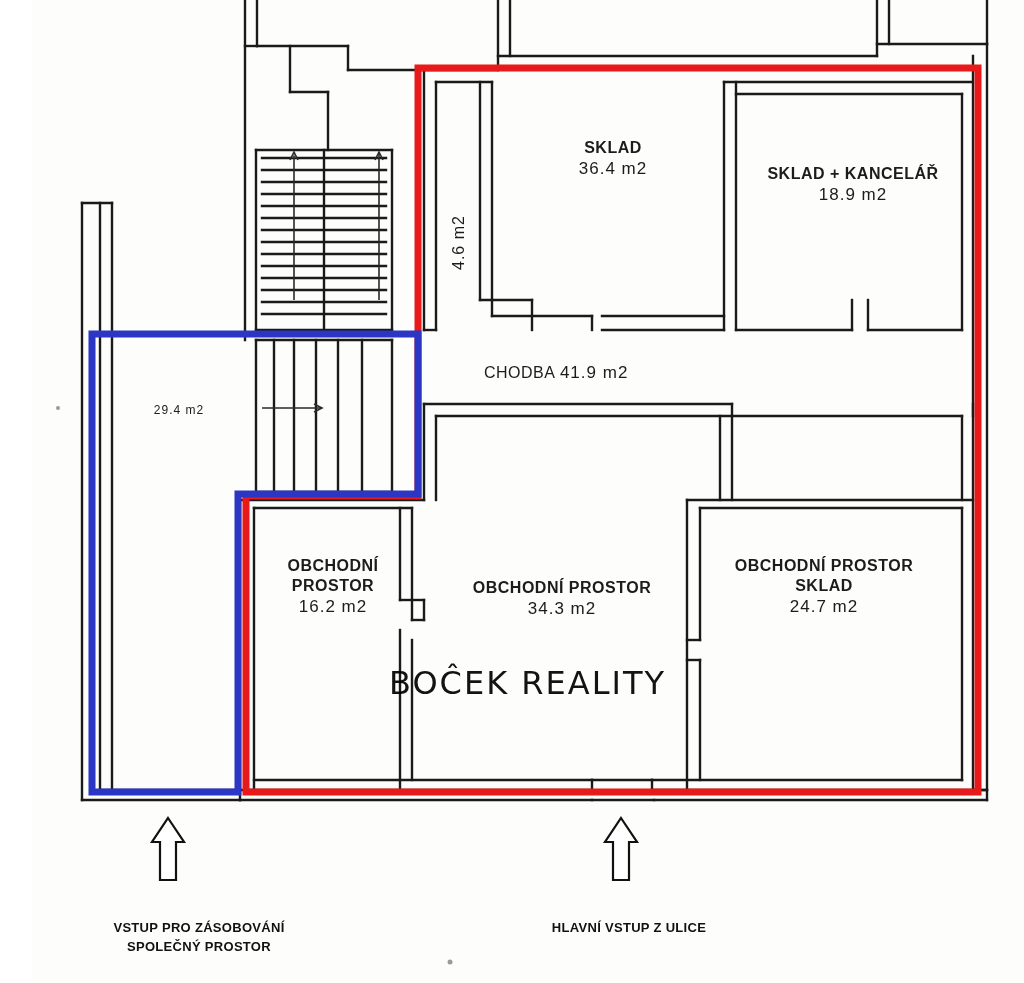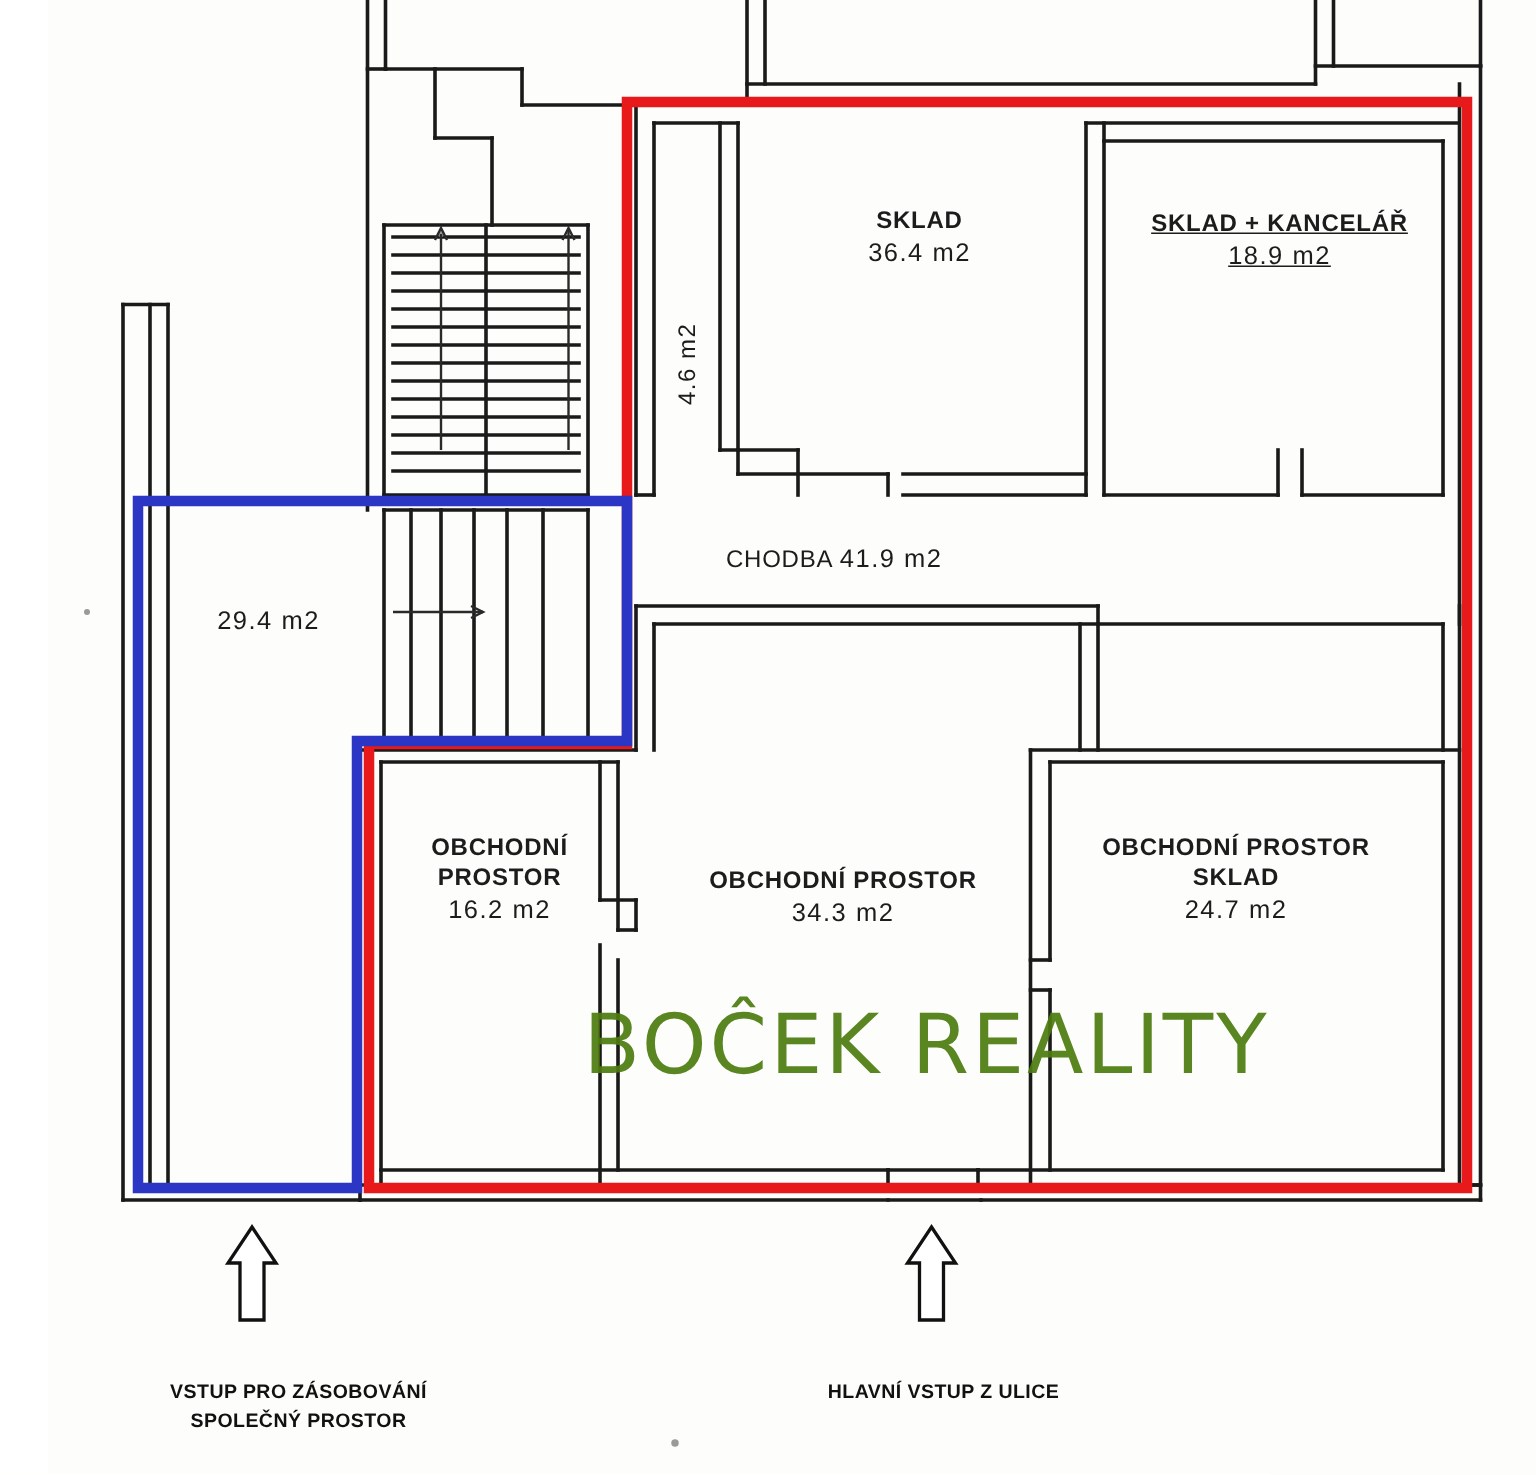--- a/index.html
+++ b/index.html
@@ -35,21 +35,21 @@
   .room-name {
     font-weight: bold;
     font-size: 16px;
     letter-spacing: 0.5px;
   }
   .room-area {
     font-size: 17px;
     letter-spacing: 1px;
   }
   .plain-area {
-    font-size: 17px;
+    font-size: 12px;
     letter-spacing: 1px;
     color: #1c1c1c;
   }
   .corridor-label {
     position: absolute;
     white-space: nowrap;
     color: #1c1c1c;
   }
   .corridor-label .cname {
     font-weight: normal;
@@ -65,22 +65,22 @@
     position: absolute;
     font-size: 16px;
     color: #1c1c1c;
     letter-spacing: 1px;
     transform: rotate(-90deg);
     transform-origin: left top;
     white-space: nowrap;
   }
   .watermark {
     position: absolute;
-    color: #4d7c0f;
-    font-size: 55px;
+    color: #000000;
+    font-size: 32px;
     letter-spacing: 2px;
     font-family: "DejaVu Sans", sans-serif;
     white-space: nowrap;
     opacity: 0.92;
   }
   .caption {
     position: absolute;
     font-weight: bold;
     font-size: 13px;
     color: #111111;
@@ -248,21 +248,21 @@
       <path d="M230 408 L290 408"></path>
       <path d="M282 404 L290 408 L282 412"></path>
     </g>
   </svg>
 
   <div class="room-label" style="left:496px; top:138px; width:170px;">
     <div class="room-name">SKLAD</div>
     <div class="room-area">36.4  m2</div>
   </div>
 
-  <div class="room-label" style="left:715px; top:140px; width:212px;text-decoration:underline;">
+  <div class="room-label" style="left:715px; top:164px; width:212px;">
     <div class="room-name">SKLAD + KANCELÁŘ</div>
     <div class="room-area">18.9  m2</div>
   </div>
 
   <div class="room-label" style="left:236px; top:556px; width:130px;">
     <div class="room-name">OBCHODNÍ</div>
     <div class="room-name">PROSTOR</div>
     <div class="room-area">16.2  m2</div>
   </div>
 

